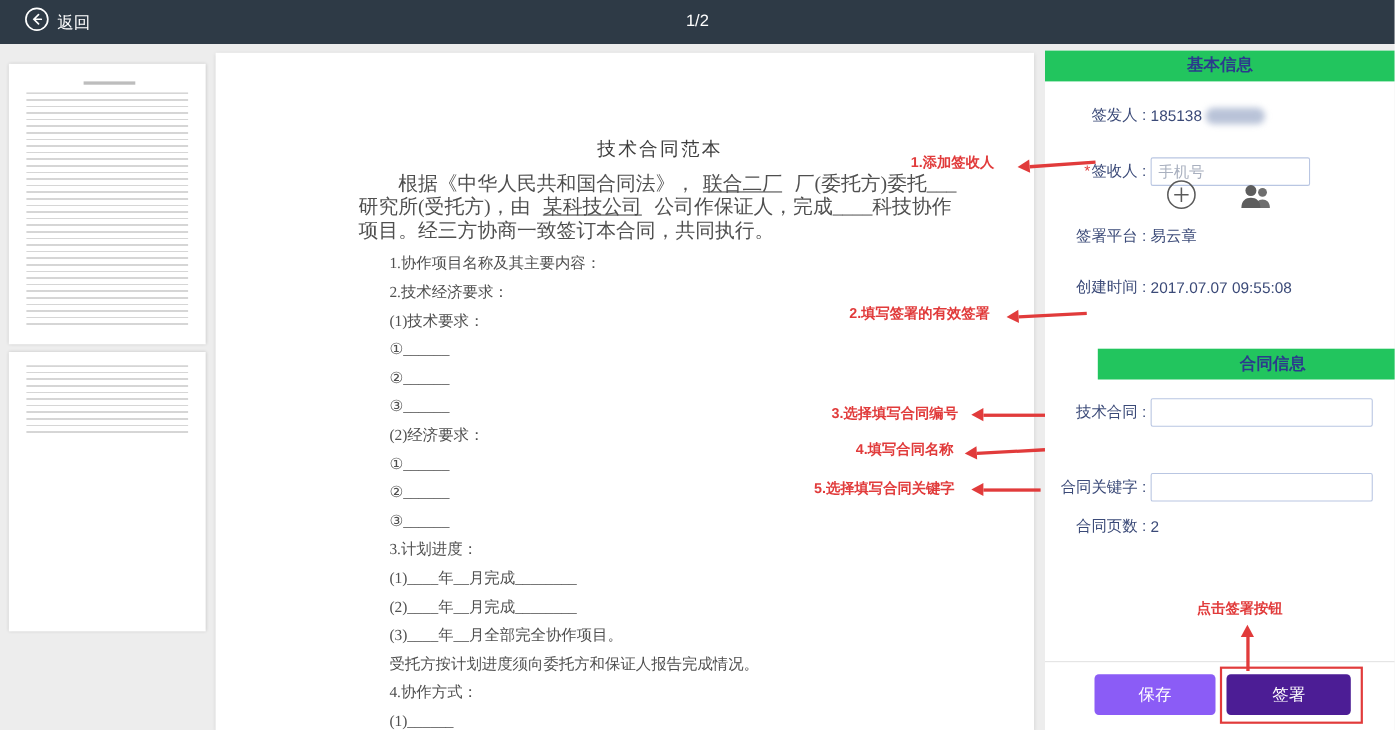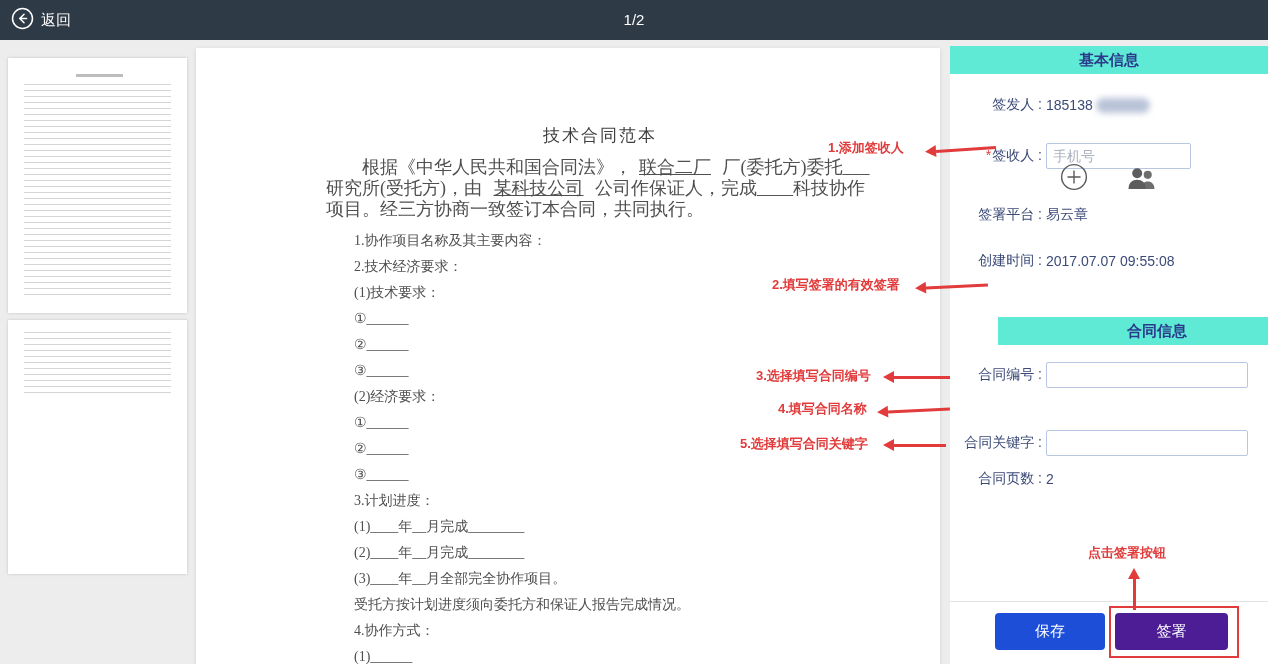--- a/index.html
+++ b/index.html
@@ -3,21 +3,21 @@
 <meta charset="utf-8">
 <style>
   * { box-sizing: border-box; margin: 0; padding: 0; }
   html,body { width:1268px; height:664px; }
   body { font-family:"Liberation Sans", sans-serif; }
   .screen { position:relative; width:1268px; height:664px; background:#ededed; overflow:hidden; }
 
   
   .topbar { position:absolute; left:0; top:0; width:1268px; height:40px; background:#2e3a46; color:#fff; z-index:5; }
   .pageind { position:absolute; left:0; top:0; width:100%; text-align:center; line-height:40px; font-size:15px; pointer-events:none; }
-  .back { position:absolute; left:11px; top:0; height:40px; display:flex; align-items:center; gap:7px; cursor:pointer; }
+  .back { position:absolute; left:22px; top:0; height:40px; display:flex; align-items:center; gap:7px; cursor:pointer; }
   .back-label { font-size:15px; }
 
   
   .thumbs { position:absolute; left:0; top:40px; width:196px; height:624px; background:#ededed; }
   .thumb { position:absolute; left:8px; width:179px; background:#fff; box-shadow:0 0 3px rgba(0,0,0,.18); }
   .thumb-1 { top:18px; height:255px; }
   .thumb-2 { top:280px; height:254px; }
   .thumb .titlebar { position:absolute; top:16px; left:38%; width:26%; height:3px; background:#bdbdbd; }
   .thumb .tlines { position:absolute; left:16px; right:16px;
       background-image:repeating-linear-gradient(180deg,#c8c8c8 0,#c8c8c8 1.5px,transparent 1.5px,transparent 6px);
@@ -30,21 +30,21 @@
   .doc-content { position:absolute; left:130px; right:66px; top:0;
       font-family:"Liberation Serif","DejaVu Serif",serif; color:#4f4f4f; }
   .doc-title { margin-top:76px; text-align:center; font-size:17px; color:#3f3f3f; letter-spacing:2px; }
   .doc-intro { margin-top:10px; font-size:18px; line-height:21px; text-indent:2em; }
   .doc-intro .u { text-decoration:underline; padding:0 7px; }
   .doc-lines { margin-top:8px; padding-left:28px; }
   .doc-lines .doc-line { height:26px; line-height:26px; font-size:14px; white-space:nowrap; }
 
   
   .panel { position:absolute; left:950px; top:46px; width:318px; height:618px; background:#fff; }
-  .p-header { position:absolute; left:0; width:100%; height:28px; background:#5eead4; color:#2b3a8c;
+  .p-header { position:absolute; left:0; width:100%; height:28px; background:#22c55e; color:#2b3a8c;
       font-weight:bold; font-size:15px; text-align:center; line-height:28px; }
   .hdr-basic { top:0; }
   .hdr-contract { top:271px;margin-left:48px; }
   .prow { position:absolute; left:0; display:flex; align-items:center; width:100%; }
   .plabel { width:92px; text-align:right; color:#3b4a78; font-size:14px; white-space:nowrap; flex:none; }
   .pvalue { color:#3b4a78; font-size:14px; margin-left:4px; white-space:nowrap; }
   .req { color:#e13b3b; margin-right:1px; }
   .pinput { border:1px solid #b9c6e2; border-radius:2px; height:26px; font-size:14px; color:#3b4a78;
       padding:0 6px; margin-left:4px; outline:none; font-family:"Liberation Sans",sans-serif; }
   .pinput::placeholder { color:#a9b0bf; }
@@ -58,21 +58,21 @@
   .row-keyword  { top:383px; height:28px; }
   .row-pages    { top:422px; height:22px; }
   .blur-chip { display:inline-block; width:54px; height:15px; margin-left:3px; border-radius:8px;
       background:#b9c3d8; filter:blur(3px); vertical-align:middle; }
   .icon-btn { position:absolute; cursor:pointer; background:none; border:none; padding:0; line-height:0; }
   .plus-btn { left:110px; top:117px; }
   .contacts-btn { left:176px; top:121px; }
   .p-divider { position:absolute; left:0; top:555px; width:100%; height:1px; background:#e3e3e3; }
   .btn { position:absolute; top:567px; height:37px; border:none; border-radius:4px; color:#fff;
       font-size:15px; cursor:pointer; font-family:"Liberation Sans",sans-serif; }
-  .btn-save { left:45px; width:110px; background:#1d4ed8; }
+  .btn-save { left:45px; width:110px; background:#8b5cf6; }
   .btn-sign { left:165px; width:113px; background:#4c1d95; }
   .sign-outline { position:absolute; left:159px; top:560px; width:130px; height:52px;
       border:2px solid #e13b3b; pointer-events:none; }
 
   
   .ann { position:absolute; color:#e13b3b; font-size:13px; font-weight:600; white-space:nowrap; z-index:9; }
   .arrow { position:absolute; height:3px; background:#e13b3b; z-index:9; }
   .arrow::before { content:""; position:absolute; left:-11px; top:-5px;
       border-top:6px solid transparent; border-bottom:6px solid transparent; border-right:11px solid #e13b3b; }
   .arrow-up { position:absolute; width:3px; background:#e13b3b; z-index:9; }
@@ -179,21 +179,21 @@
 
     <div class="prow row-created">
       <span class="plabel">创建时间 : </span>
       <span class="pvalue">2017.07.07 09:55:08</span>
     </div>
 
 
     <div class="p-header hdr-contract">合同信息</div>
 
     <div class="prow row-number">
-      <span class="plabel">合同编号 : </span>
+      <span class="plabel">技术合同 : </span>
       <input class="pinput" style="width: 202px;" value="">
     </div>
 
 
     <div class="prow row-keyword">
       <span class="plabel">合同关键字 : </span>
       <input class="pinput" style="width: 202px;" value="">
     </div>
 
     <div class="prow row-pages">

